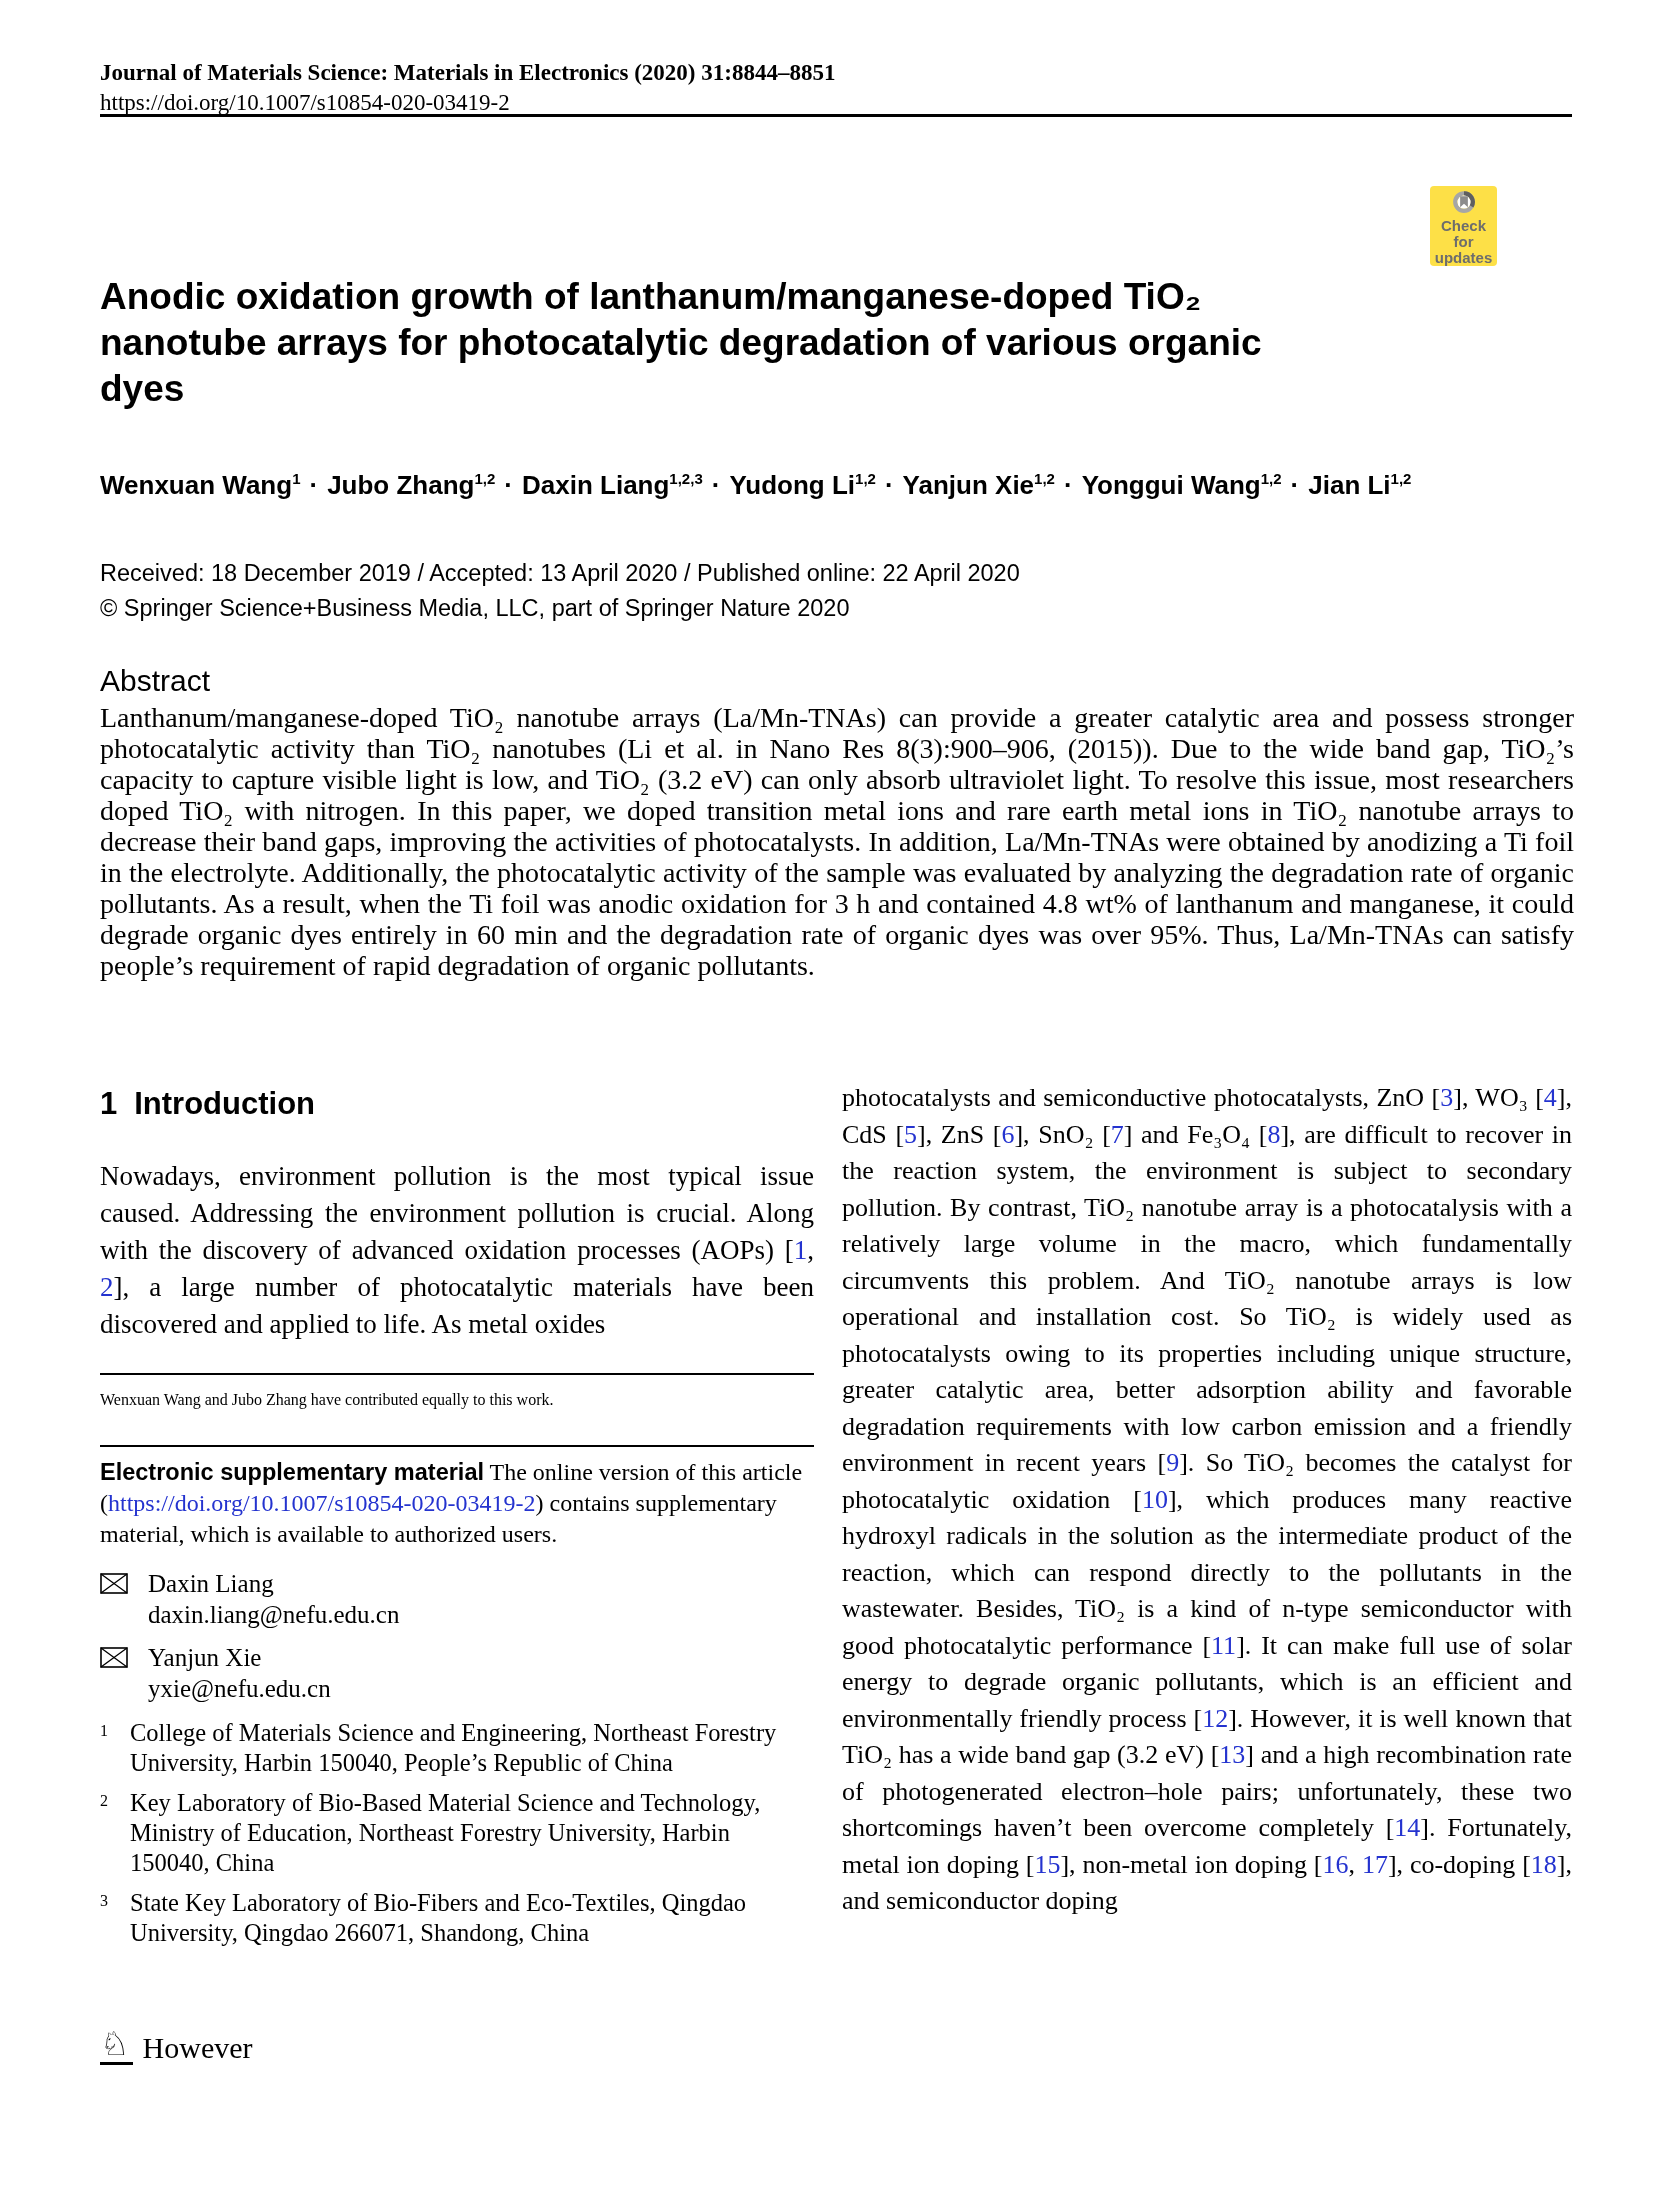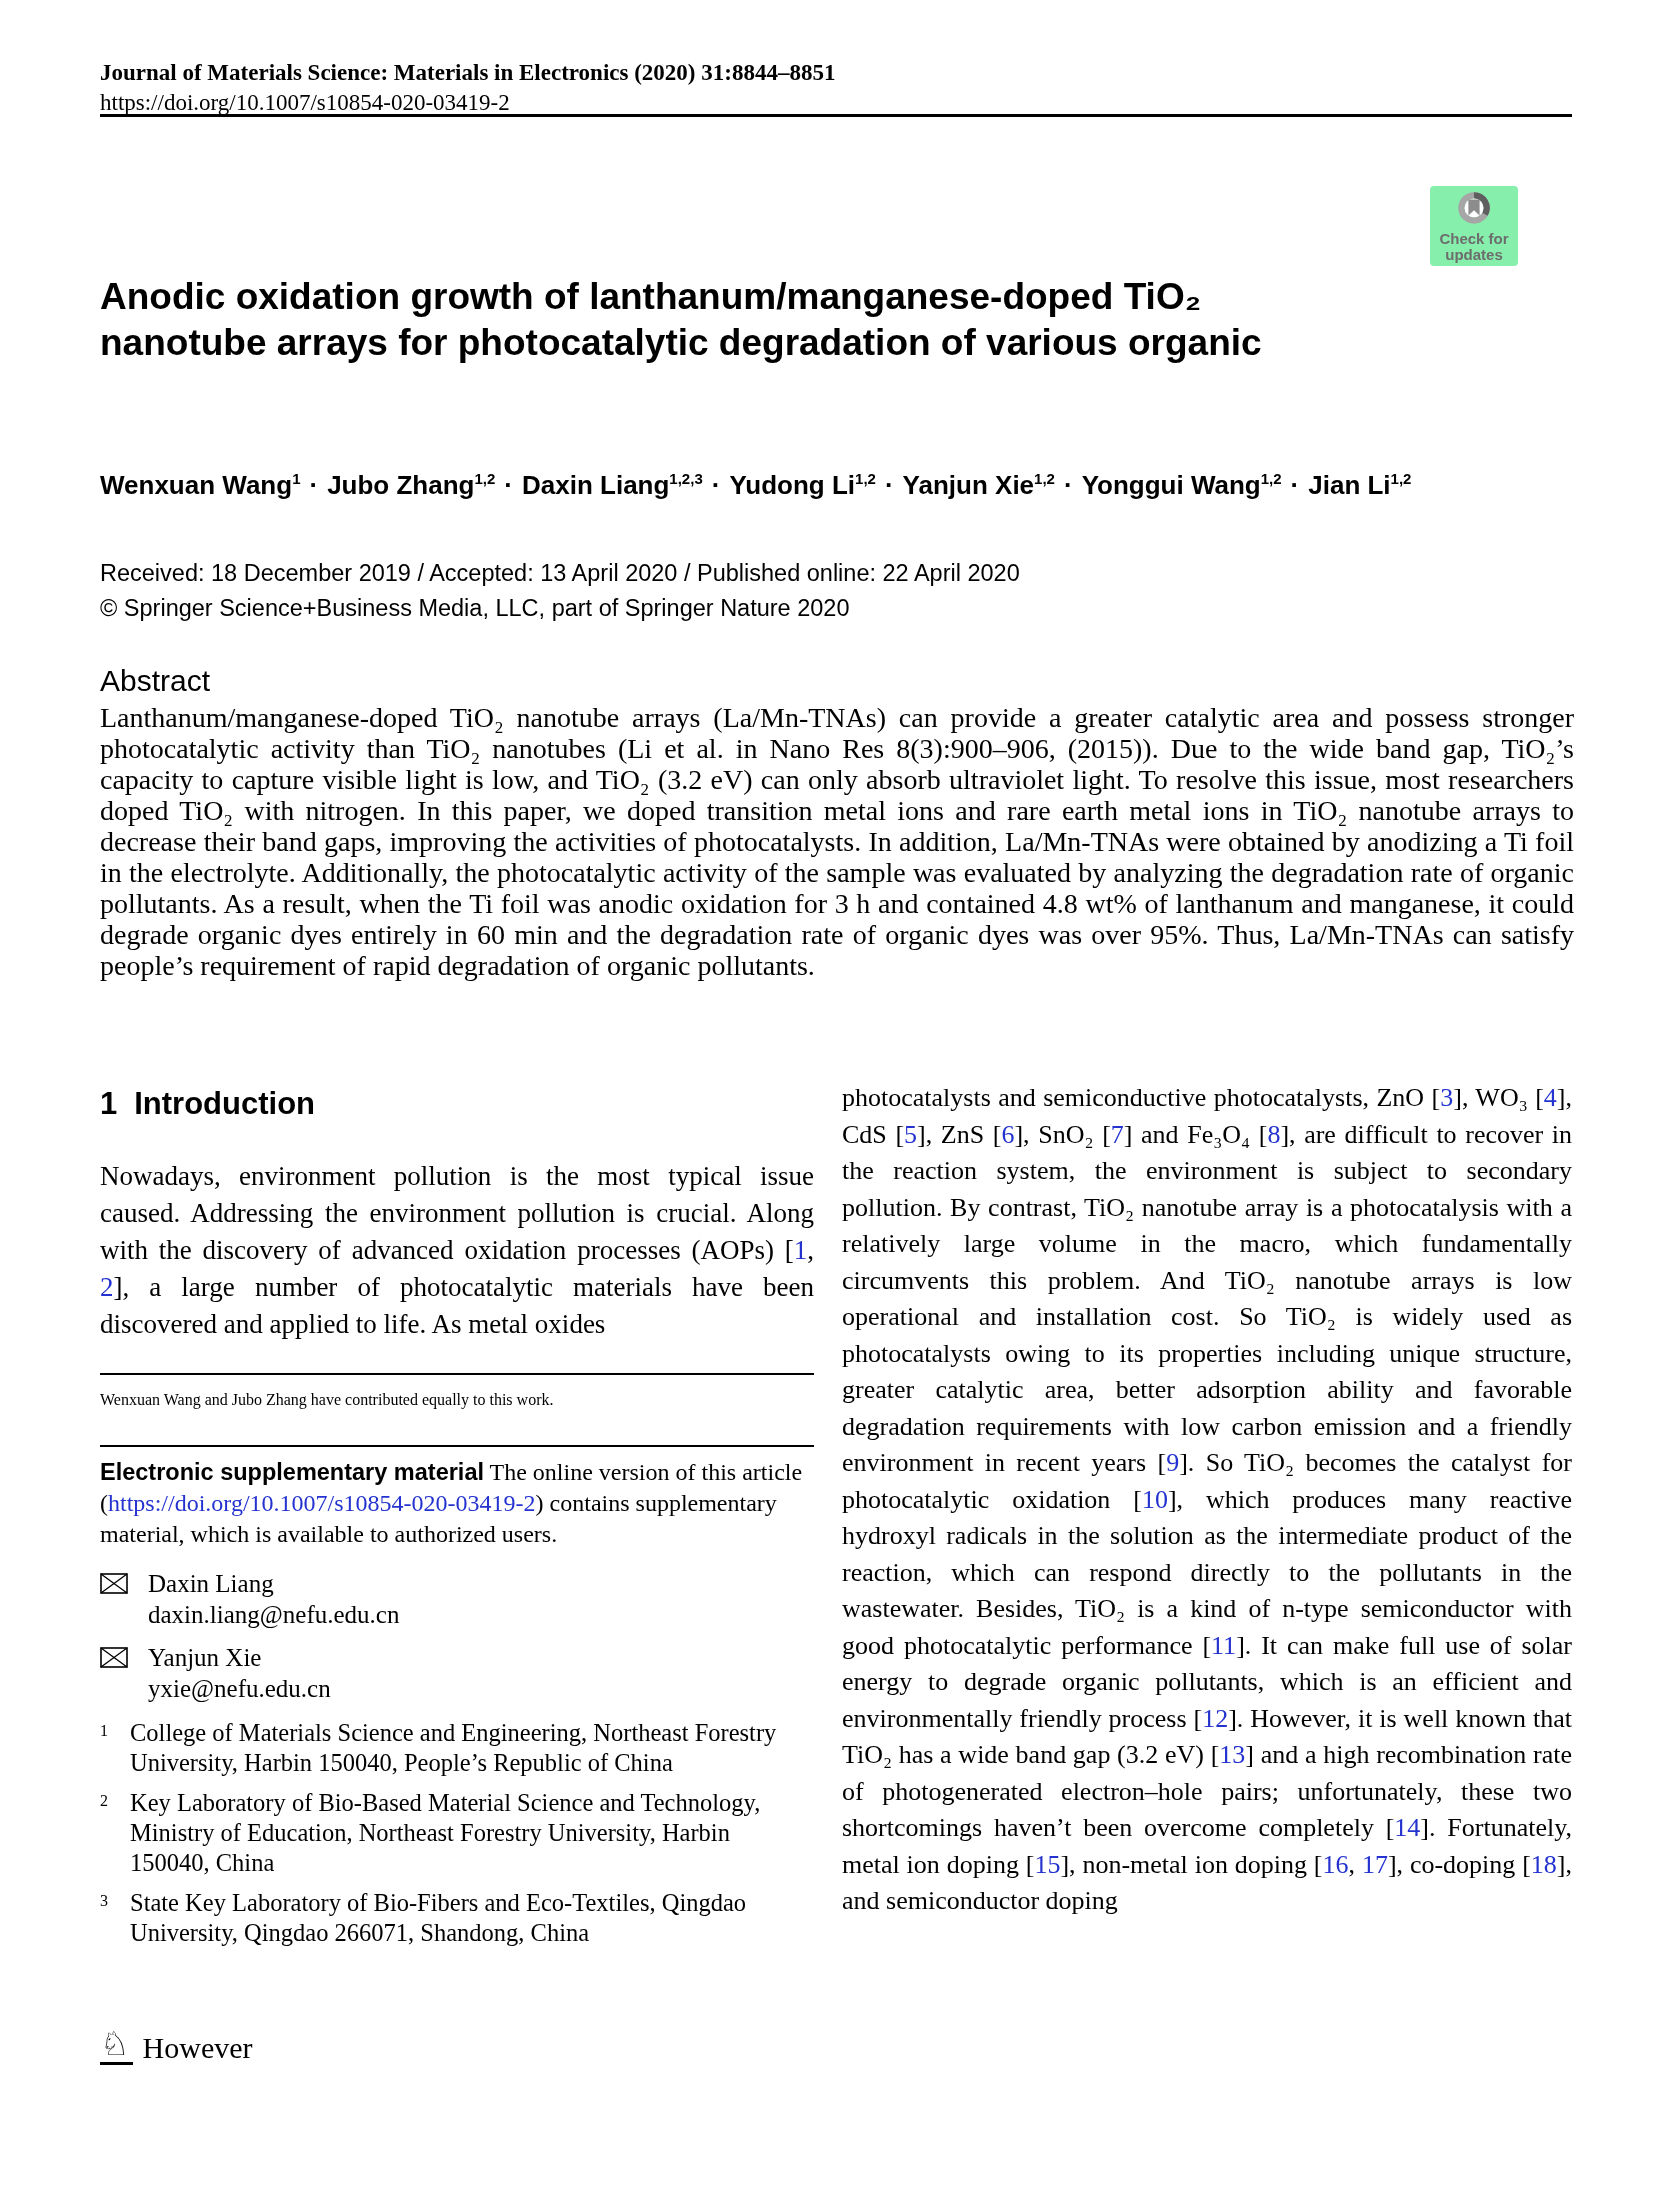--- a/index.html
+++ b/index.html
@@ -12,21 +12,21 @@
   body{width:1654px;height:2197px;position:relative;font-family:var(--serif);color:#000;}
   .page{position:absolute;inset:0;background:#fff;}
 
   
   .page-header{position:absolute;left:100px;top:58px;font-family:Liberation Serif, serif;}
   .journal-line{font-size:23px;font-weight:700;line-height:30px;}
   .doi-line{font-size:23px;font-weight:400;line-height:30px;}
   .top-rule{position:absolute;left:100px;top:114px;width:1472px;height:3px;background:#000;}
 
   
-  .update-badge{position:absolute;left:1430px;top:186px;width:88px;height:80px;background:#86efac;border-radius:4px;
+  .update-badge{position:absolute;left:1430px;top:186px;width:67px;height:80px;background:#fde047;border-radius:4px;
     display:flex;flex-direction:column;align-items:center;justify-content:flex-start;padding-top:3px;}
   .badge-text{font-family:var(--sans);font-weight:700;font-size:15px;line-height:16px;color:#6d6d6d;text-align:center;}
 
   
   .article-title{position:absolute;left:100px;top:274px;width:1300px;font-family:var(--sans);font-weight:700;
     font-size:37px;line-height:46px;color:#000;}
   .authors{position:absolute;left:100px;top:470px;width:1460px;font-family:var(--sans);font-weight:700;font-size:26px;}
   .authors sup{font-size:15px;font-weight:700;}
   .author-sep{margin:0 9px;}
 
@@ -88,20 +88,21 @@
     </svg>
     <div class="badge-text">
       <div>Check for</div>
       <div>updates</div>
     </div>
   </div>
 
   <div class="article-title">
     <div>Anodic oxidation growth of lanthanum/manganese-doped TiO₂</div>
     <div>nanotube arrays for photocatalytic degradation of various organic</div>
+    <div>dyes</div>
   </div>
 
   <div class="authors"><span>Wenxuan Wang<sup>1</sup></span><span class="author-sep">·</span><span>Jubo Zhang<sup>1,2</sup></span><span class="author-sep">·</span><span>Daxin Liang<sup>1,2,3</sup></span><span class="author-sep">·</span><span>Yudong Li<sup>1,2</sup></span><span class="author-sep">·</span><span>Yanjun Xie<sup>1,2</sup></span><span class="author-sep">·</span><span>Yonggui Wang<sup>1,2</sup></span><span class="author-sep">·</span><span>Jian Li<sup>1,2</sup></span></div>
 
   <div class="meta-block">
     <div>Received: 18 December 2019 / Accepted: 13 April 2020 / Published online: 22 April 2020</div>
     <div>© Springer Science+Business Media, LLC, part of Springer Nature 2020</div>
   </div>
 
   <div class="abstract-heading">Abstract</div>

